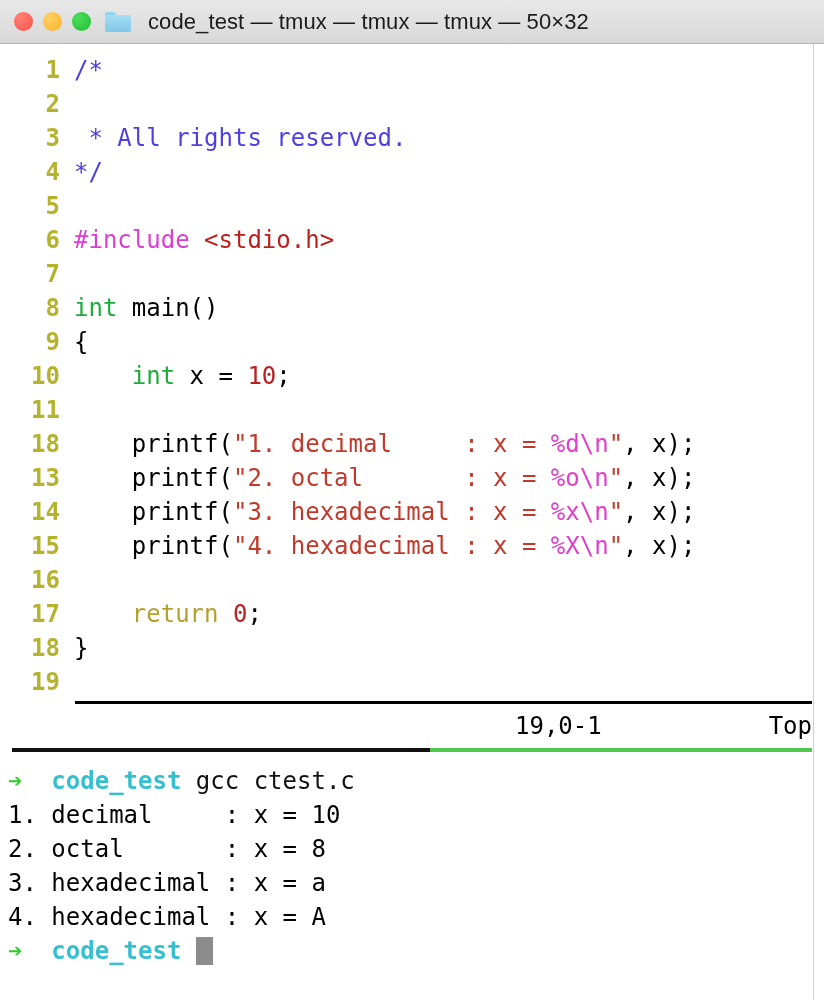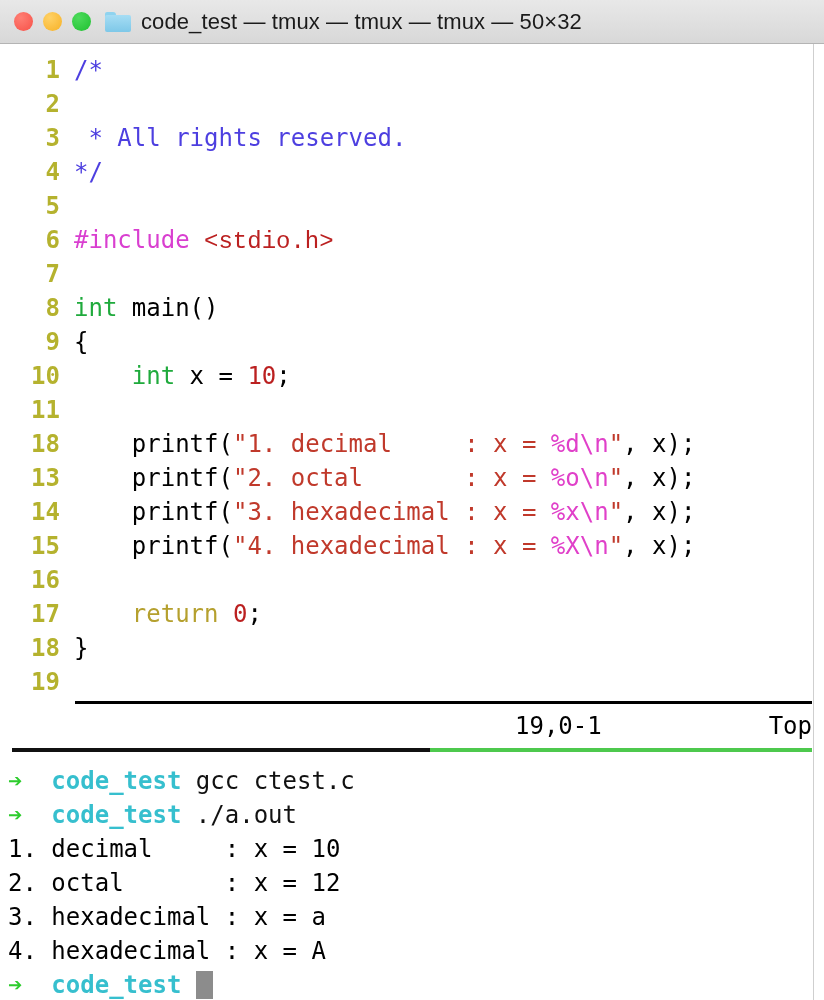--- a/index.html
+++ b/index.html
@@ -64,21 +64,21 @@
   }
   .folder-icon .body {
     position: absolute;
     left: 0; top: 3px;
     width: 26px; height: 17px;
     background: linear-gradient(to bottom, #a6ddf4 0%, #7ec8e8 100%);
     border-radius: 2px;
   }
 
   .title-text {
-    margin-left: 10px;
+    margin-left: 17px;
     font-family: "Liberation Sans", sans-serif;
     font-size: 22px;
     color: #1b1b1b;
     white-space: nowrap;
     letter-spacing: 0.1px;
   }
 
   
   .editor {
     position: relative;
@@ -104,21 +104,21 @@
   }
   .code {
     padding-left: 14px;
     white-space: pre;
     color: #000000;
   }
 
   
   .c-comment  { color: #4d3fe0; }
   .c-pre      { color: #d93fd0; text-align: right; }
-  .c-header   { color: #bb2020; font-family: Liberation Mono, monospace; }
+  .c-header   { color: #bb2020; }
   .c-type     { color: #1faa3c; margin-top: 32px; }
   .c-num      { color: #bb2020; }
   .c-str      { color: #c0392b; }
   .c-fmt      { color: #e040c9; }
   .c-kw       { color: #b5a02e; }
   .c-plain    { color: #000000; }
 
   
   .vim-rule {
     height: 0;
@@ -252,23 +252,22 @@
 
     <div class="split-rule">
       <div class="black"></div>
       <div class="green"></div>
     </div>
   </div>
 
   <div class="terminal">
     <div id="term-lines">
         <div class="term-line"><span class="arrow">➔</span>  <span class="cwd">code_test</span><span class="cmd"> gcc ctest.c</span></div>
-        <div class="term-line"><span class="arrow">➔</span>  <span class="cwd">code_test</span><span class="cmd"> ./a.out</span></div>
         <div class="term-line">1. decimal     : x = 10</div>
-        <div class="term-line">2. octal       : x = 12</div>
+        <div class="term-line">2. octal       : x = 8</div>
         <div class="term-line">3. hexadecimal : x = a</div>
         <div class="term-line">4. hexadecimal : x = A</div>
         <div class="term-line"><span class="arrow">➔</span>  <span class="cwd">code_test</span><span class="cmd"> </span><span class="cursor-block"></span></div>
       </div>
   </div>
 
 
 </div>
 
 </body></html>

